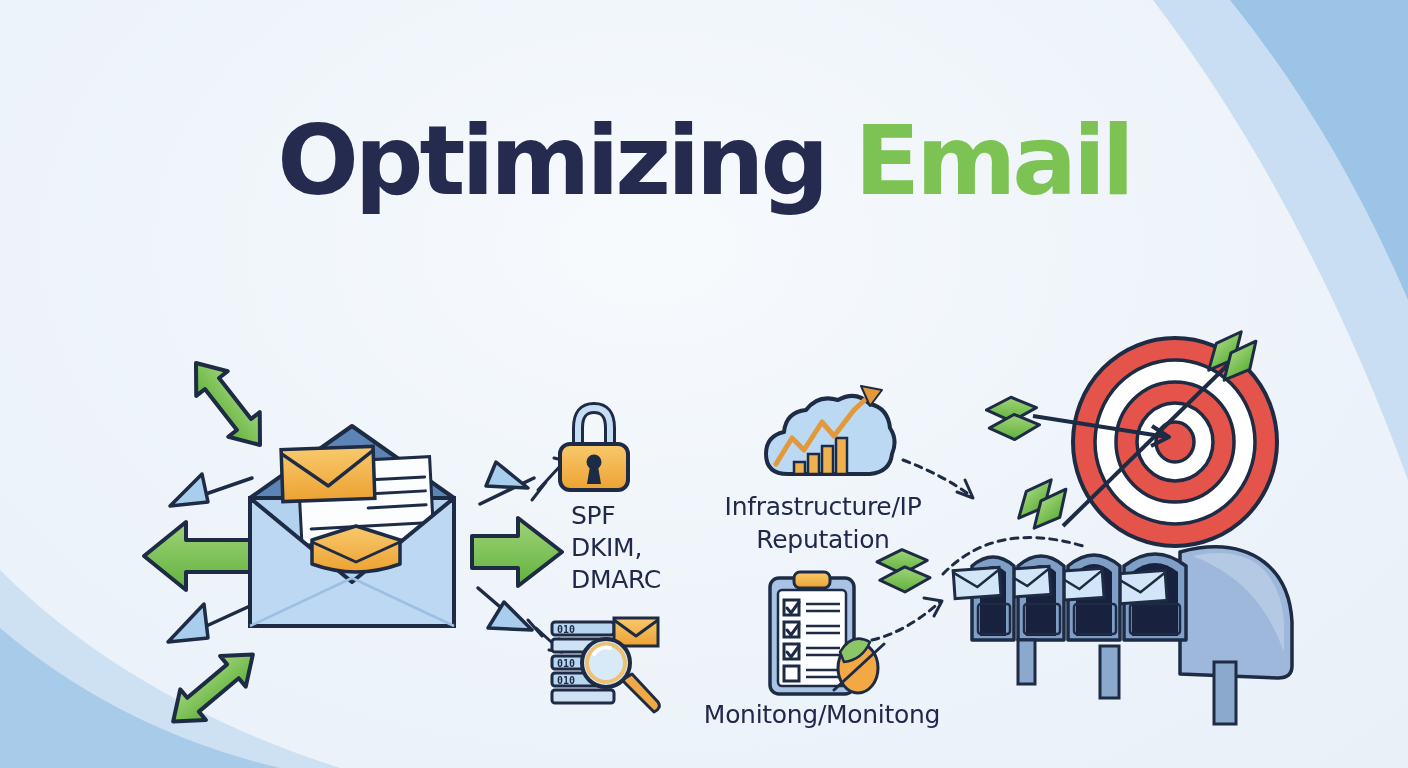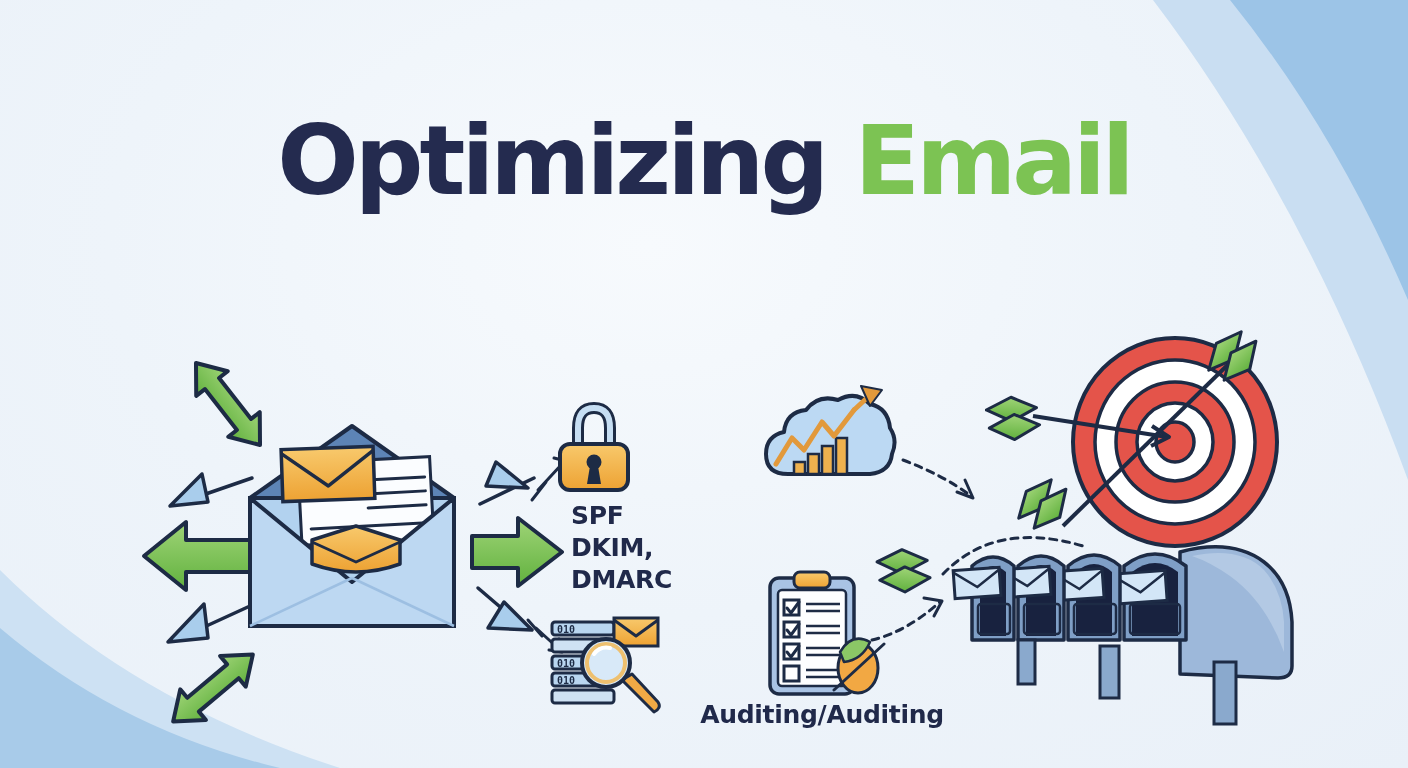--- a/index.html
+++ b/index.html
@@ -9,21 +9,21 @@
     font-family:"DejaVu Sans","Liberation Sans",sans-serif;
   }
   .abs{position:absolute;}
   .title{
     position:absolute;left:0;top:106px;width:100%;text-align:center;
     font-weight:bold;font-size:96px;line-height:1.16;letter-spacing:-4px;
     color:#242b4f;
   }
   .title .green{color:#7cc353;}
   .label{
-    position:absolute;font-weight:bold;color:#20294a;white-space:pre-line;
+    position:absolute;font-weight:normal;color:#20294a;white-space:pre-line;
     letter-spacing:-0.3px;
   }
   .label-auth{left:571px;top:500px;font-size:25px;line-height:1.27;text-align:left;}
   .label-infra{left:692px;top:491px;width:262px;text-align:center;font-size:25px;line-height:1.3;}
   .label-mon{left:690px;top:699px;width:264px;text-align:center;font-size:25px;line-height:1.3;}
   svg{display:block;}
   svg text{font-family:"DejaVu Sans Mono","Liberation Mono",monospace;font-weight:bold;fill:#1d2b45;}
   .dashpath{stroke:#1d2b45;stroke-width:3;fill:none;stroke-dasharray:7 6;stroke-linecap:round;}
   .dashhead{stroke:#1d2b45;stroke-width:3;fill:none;stroke-linecap:round;stroke-linejoin:round;}
 </style>
@@ -146,20 +146,22 @@
       <rect x="64" y="62" width="11" height="28" fill="#eeb14e" stroke="#1d2b45" stroke-width="2.5"></rect>
       <rect x="78" y="54" width="11" height="36" fill="#eeb14e" stroke="#1d2b45" stroke-width="2.5"></rect>
     </g>
     <g>
       <polyline points="18,80 34,54 46,66 64,38 76,52 96,26" fill="none" stroke="#e2993b" stroke-width="5" stroke-linejoin="round" stroke-linecap="round"></polyline>
       <line x1="96" y1="26" x2="110" y2="13" stroke="#e2993b" stroke-width="5" stroke-linecap="round"></line>
       <path d="M 103 2 L 124 6 L 112 22 Z" fill="#e2993b" stroke="#1d2b45" stroke-width="2" stroke-linejoin="round"></path>
     </g>
   </svg>
 
+  <div class="label label-infra">Infrastructure/IP
+Reputation</div>
 
   <svg class="abs" style="left:872px;top:544px" width="78" height="50" viewBox="0 0 78 50">
     <use href="#fletch" transform="translate(6,4) rotate(4)"></use>
   </svg>
 
   <svg class="abs" style="left:764px;top:570px" width="122" height="128" viewBox="0 0 122 128">
     <rect x="6" y="8" width="84" height="116" rx="9" fill="#a9c3e4" stroke="#1d2b45" stroke-width="3.5"></rect>
     <rect x="14" y="20" width="68" height="96" rx="4" fill="#fdfeff" stroke="#1d2b45" stroke-width="2.5"></rect>
     <rect x="30" y="2" width="36" height="16" rx="6" fill="url(#org)" stroke="#1d2b45" stroke-width="3"></rect>
     <g stroke="#1d2b45">
@@ -175,21 +177,21 @@
       <rect x="20" y="96" width="15" height="15" fill="#fff" stroke-width="3"></rect>
       <path d="M 42 100 H 76 M 42 107 H 76" stroke-width="2.5"></path>
     </g>
     <g transform="translate(74,72)">
       <ellipse cx="20" cy="26" rx="20" ry="25" fill="#f2a843" stroke="#1d2b45" stroke-width="3"></ellipse>
       <path d="M 2 10 Q 14 -10 32 0 Q 24 18 6 20 Z" fill="#8bc766" stroke="#1d2b45" stroke-width="2.5" stroke-linejoin="round"></path>
       <line x1="-4" y1="48" x2="46" y2="2" stroke="#1d2b45" stroke-width="3" stroke-linecap="round"></line>
     </g>
   </svg>
 
-  <div class="label label-mon">Auditing/Auditing</div>
+  <div class="label label-mon">Monitong/Monitong</div>
 
   <svg class="abs" style="left:548px;top:616px" width="118" height="102" viewBox="0 0 118 102">
     <g>
       <rect x="4" y="6" width="62" height="13" rx="3" fill="#b9d6f0" stroke="#1d2b45" stroke-width="3"></rect>
       <rect x="4" y="23" width="62" height="13" rx="3" fill="#cfe2f4" stroke="#1d2b45" stroke-width="3"></rect>
       <rect x="4" y="40" width="62" height="13" rx="3" fill="#b9d6f0" stroke="#1d2b45" stroke-width="3"></rect>
       <rect x="4" y="57" width="62" height="13" rx="3" fill="#b9d6f0" stroke="#1d2b45" stroke-width="3"></rect>
       <rect x="4" y="74" width="62" height="13" rx="3" fill="#cfe2f4" stroke="#1d2b45" stroke-width="3"></rect>
       <text x="9" y="16.5" font-size="10">010</text>
       <text x="9" y="50.5" font-size="10">010</text>

